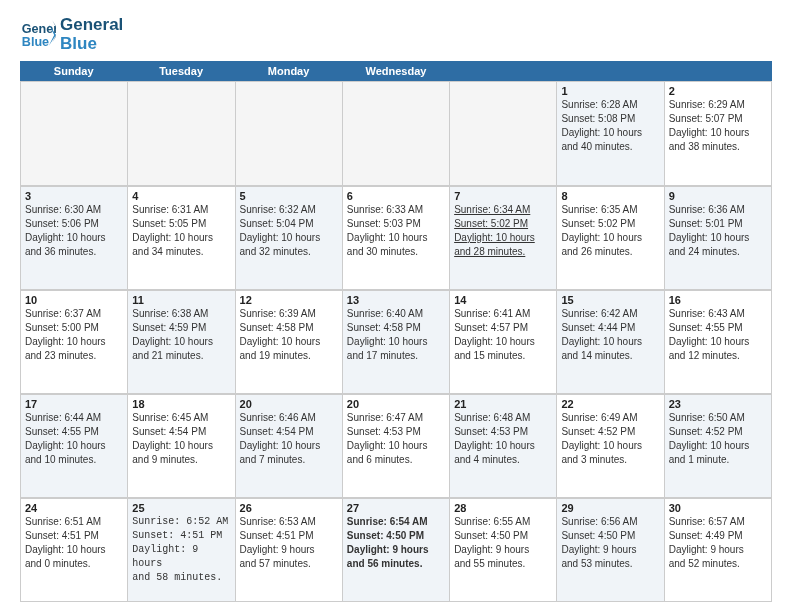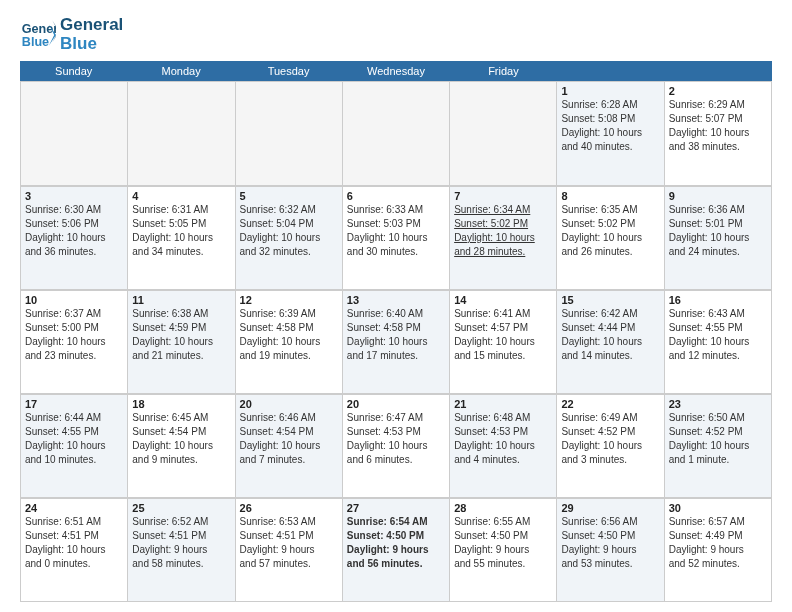--- a/index.html
+++ b/index.html
@@ -51,21 +51,21 @@
       flex-direction: column;
     }
     .cal-header {
       display: grid;
       grid-template-columns: repeat(7, 1fr);
       background: #2e6da4;
     }
     .cal-header-cell {
       color: #fff;
       font-size: 11px;
-      font-weight: normal;
+      font-weight: bold;
       padding: 4px 20px;
       text-align: center;
     }
     .cal-body {
       flex: 1;
       display: flex;
       flex-direction: column;
     }
     .cal-row {
       display: grid;
@@ -122,24 +122,23 @@
     </div>
     <div class="title-block">
       <div class="title-main"></div>
       <div class="title-sub"></div>
     </div>
   </div>
 
   <div class="calendar">
     <div class="cal-header">
     <div class="cal-header-cell">Sunday</div>
+        <div class="cal-header-cell">Tuesday</div>
         <div class="cal-header-cell">Monday</div>
-        <div class="cal-header-cell">Tuesday</div>
         <div class="cal-header-cell">Wednesday</div>
-        <div class="cal-header-cell">Friday</div>
       </div>
     <div class="cal-body">
     <div class="cal-row">
           <div class="cal-cell empty"></div>
           <div class="cal-cell empty"></div>
           <div class="cal-cell empty"></div>
           <div class="cal-cell empty"></div>
           <div class="cal-cell empty"></div>
           <div class="cal-cell shade">
             <span class="day-num">1</span>
@@ -312,21 +311,21 @@
         <div class="cal-row">
           <div class="cal-cell">
             <span class="day-num">24</span>
             <div class="day-info" style="white-space: pre-line;">Sunrise: 6:51 AM
 Sunset: 4:51 PM
 Daylight: 10 hours
 and 0 minutes.</div>
           </div>
           <div class="cal-cell shade">
             <span class="day-num">25</span>
-            <div class="day-info" style="white-space: pre-line;">Sunrise: 6:52 AM
+            <div class="day-info" style="white-space: pre-line; font-family: Liberation Mono, monospace;">Sunrise: 6:52 AM
 Sunset: 4:51 PM
 Daylight: 9 hours
 and 58 minutes.</div>
           </div>
           <div class="cal-cell">
             <span class="day-num">26</span>
             <div class="day-info" style="white-space: pre-line;">Sunrise: 6:53 AM
 Sunset: 4:51 PM
 Daylight: 9 hours
 and 57 minutes.</div>

